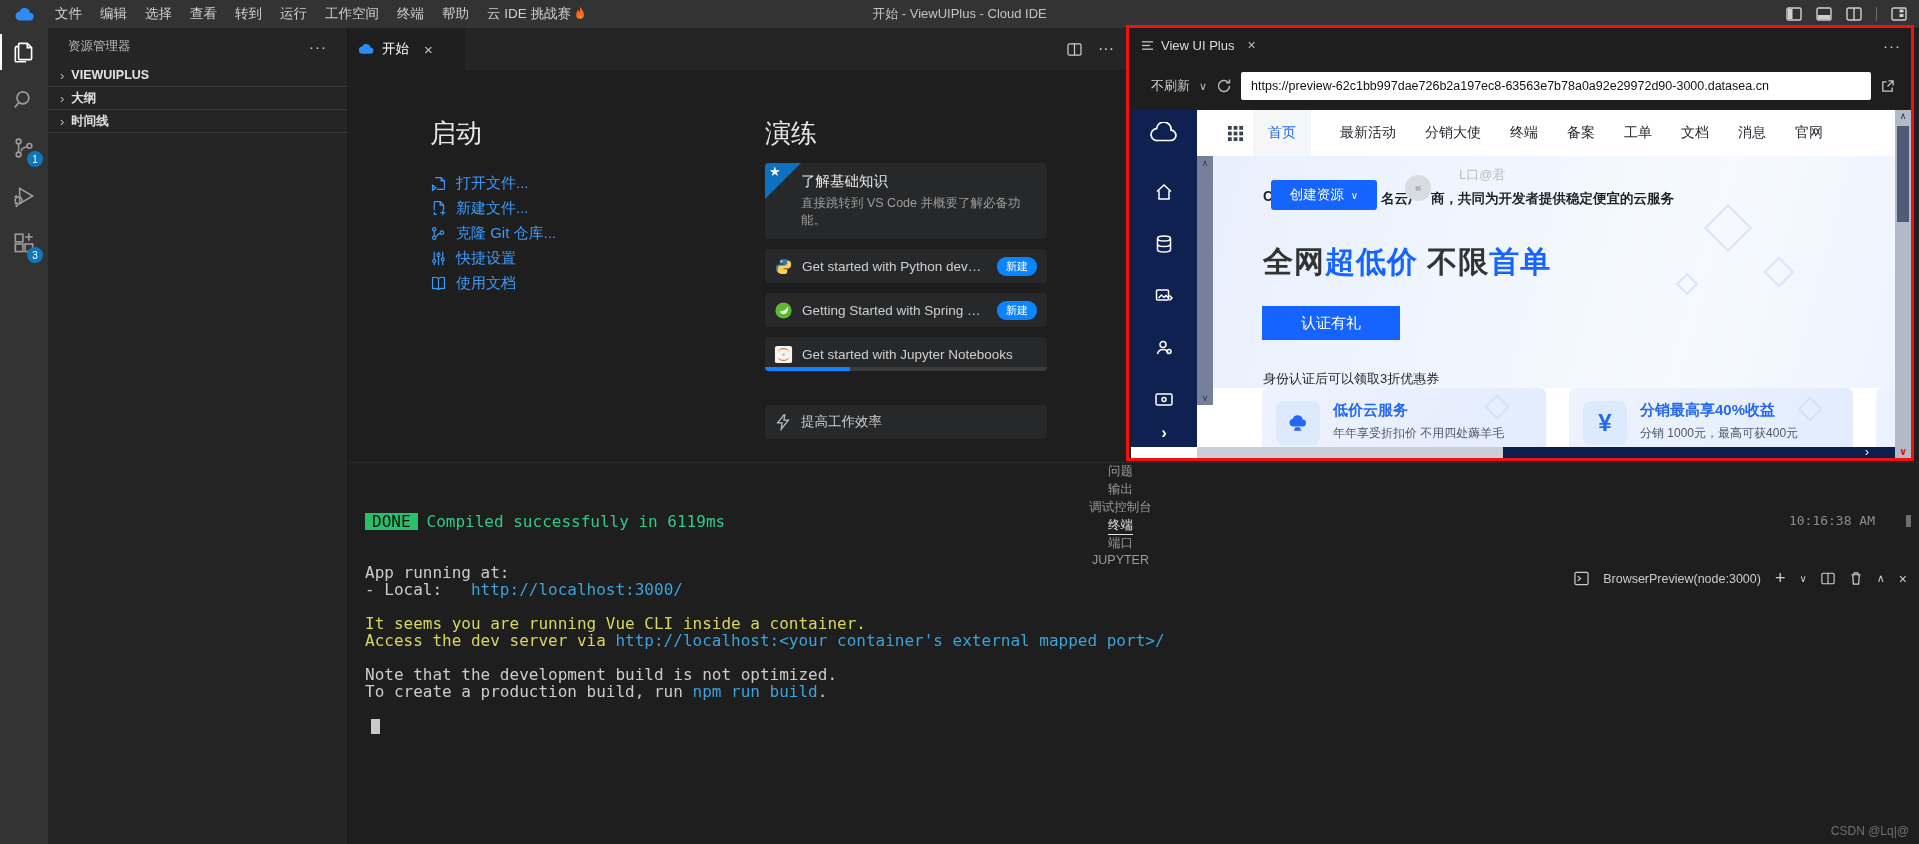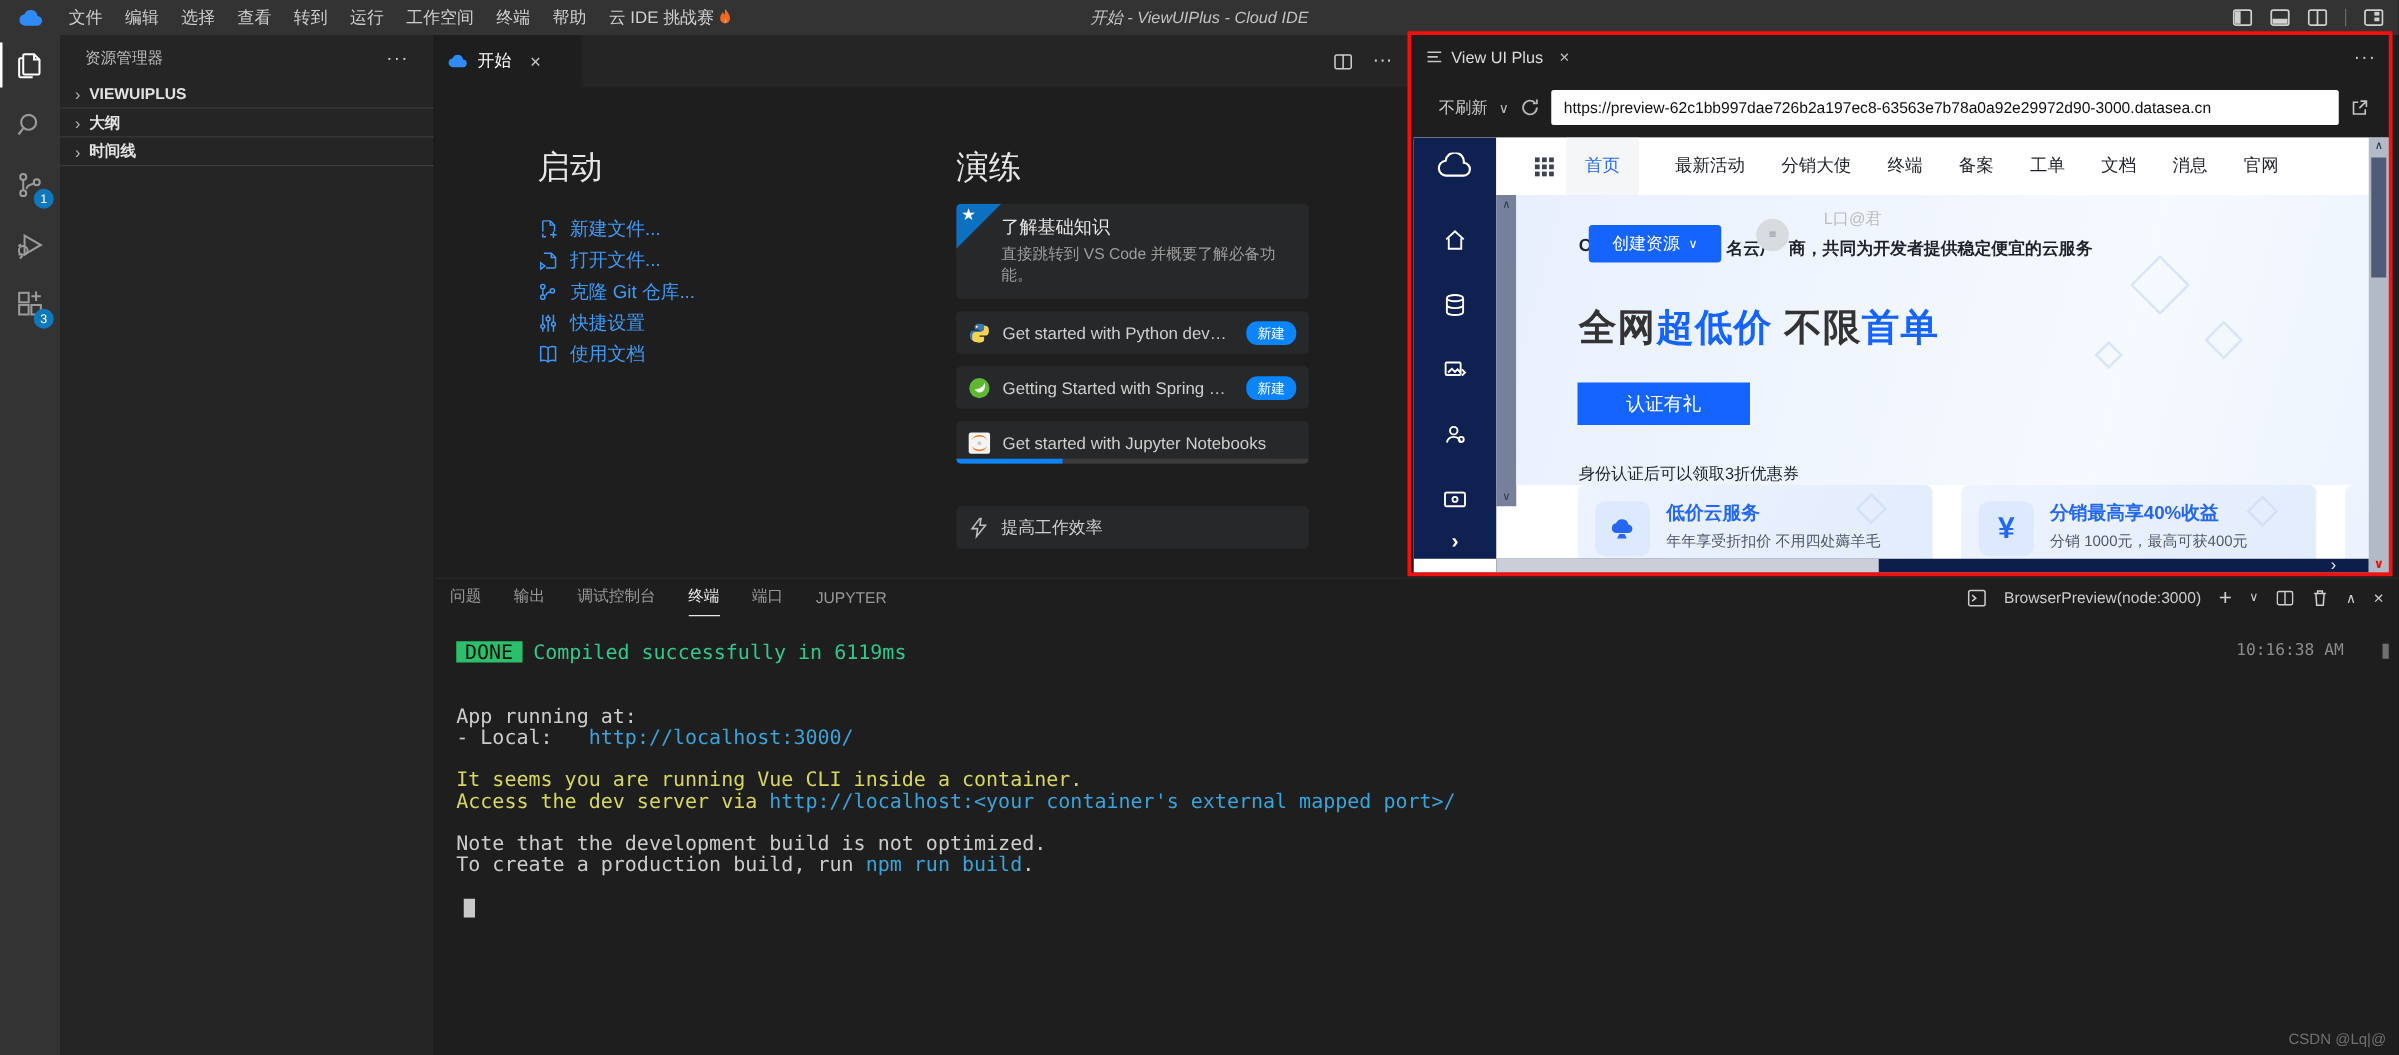--- a/index.html
+++ b/index.html
@@ -5,21 +5,21 @@
   * { margin:0; padding:0; box-sizing:border-box; }
   html,body { width:1919px; height:844px; overflow:hidden; }
   body { background:#1e1e1e; font-family:"Liberation Sans","DejaVu Sans",sans-serif; position:relative; }
   .abs { position:absolute; }
   svg { display:block; }
 
   
   #titlebar { left:0; top:0; width:1919px; height:28px; background:#333333; display:flex; align-items:center; z-index:5; }
   #titlebar .logo { margin:0 10px 0 14px; }
   .menu-item { color:#cfcfcf; font-size:13.5px; padding:0 9px; height:41px; display:flex; align-items:center; gap:4px; cursor:default; }
-  #window-title { position:absolute; left:0; right:0; text-align:center; color:#c3c3c3; font-size:13px; pointer-events:none;font-style:italic; }
+  #window-title { position:absolute; left:0; right:0; text-align:center; color:#c3c3c3; font-size:13px; pointer-events:none; }
   #tb-right { position:absolute; right:12px; top:0; height:28px; display:flex; align-items:center; gap:14px; color:#cfcfcf; }
   #tb-right .sep { width:1px; height:14px; background:#6a6a6a; }
 
   
   #activitybar { left:0; top:28px; width:48px; height:816px; background:#333333; }
   .act-item { position:relative; width:48px; height:48px; display:flex; align-items:center; justify-content:center; color:#9b9b9b; }
   .act-item.active { color:#ffffff; }
   .act-item.active::before { content:""; position:absolute; left:0; top:6px; bottom:6px; width:2px; background:#ffffff; }
   .act-badge { position:absolute; right:5px; bottom:5px; min-width:16px; height:16px; border-radius:8px; background:#1177bb; color:#fff; font-size:10px; display:flex; align-items:center; justify-content:center; padding:0 4px; }
 
@@ -104,21 +104,21 @@
   #hscroll { position:absolute; left:66px; top:337px; right:16px; height:11px; background:#0e1e4a; }
   #hscroll .thumb { position:absolute; left:0; top:0; width:306px; height:11px; background:#c9ced9; }
   #hscroll .harr { position:absolute; right:26px; top:-3px; color:#e8ecf4; font-size:13px; }
   #vscroll { position:absolute; right:0; top:0; width:16px; height:348px; background:#b3bac7; }
   #vscroll .vthumb { position:absolute; left:2px; top:16px; width:12px; height:96px; background:#505c77; }
   #vscroll .varr-top { position:absolute; top:1px; left:0; width:16px; text-align:center; font-size:9px; color:#20293f; }
   #vscroll .varr-bot { position:absolute; bottom:1px; left:0; width:16px; text-align:center; font-size:10px; color:#e01414; font-weight:700; }
 
   
   #panel { left:348px; top:462px; width:1571px; height:382px; background:#1e1e1e; border-top:1px solid #2a2a2a; }
-  #panel-head { height:30px; display:flex; align-items:center; padding:0 12px; }
+  #panel-head { height:30px; display:flex; align-items:center; padding:0 12px;flex-direction:column; }
   .p-tab { color:#9a9a9a; font-size:12.5px; margin-right:26px; height:30px; display:flex; align-items:center; border-bottom:1px solid transparent; }
   .p-tab.active { color:#e7e7e7; border-bottom:1px solid #e7e7e7; }
   #panel-right { margin-left:auto; display:flex; align-items:center; gap:14px; color:#cccccc; }
   #panel-right .term-label { font-size:12.5px; color:#cccccc; }
   #panel-right .ic { font-size:14px; color:#cfcfcf; }
   #term-body { position:absolute; left:17px; top:50px; right:60px; }
   .tline { font-family:"DejaVu Sans Mono","Liberation Mono",monospace; font-size:16px; line-height:17px; min-height:17px; color:#cccccc; white-space:pre; }
   .badge-done { display:inline-block; background:#2bbf6a; color:#0e1310; padding:0 7px; margin-right:9px; }
   .tgreen { color:#30c98a; }
   .tcyan { color:#3aa3d9; }
@@ -255,35 +255,35 @@
         </svg>
       <span>···</span>
     </div>
   </div>
 
   <section id="start-col" class="abs">
     <h2 class="big-head">启动</h2>
     <div id="start-links">
       <div class="start-link">
         <svg width="17" height="17" viewBox="0 0 20 20" fill="none" stroke="currentColor" stroke-width="1.4">
+            <path d="M6 3h7l4 4v9a1 1 0 0 1-1 1H8"></path>
+            <path d="M13 3v4h4"></path>
+            <path d="M3 12l4 3-4 3v-6Z"></path>
+          </svg>
+        <span>打开文件...</span>
+      </div>
+      <div class="start-link">
+        <svg width="17" height="17" viewBox="0 0 20 20" fill="none" stroke="currentColor" stroke-width="1.4">
             <path d="M5 2h7l4 4v6"></path>
             <path d="M12 2v4h4"></path>
             <path d="M5 2v10"></path>
             <path d="M8 17H5v-3"></path>
             <path d="M12 15h6M15 12v6"></path>
           </svg>
         <span>新建文件...</span>
-      </div>
-      <div class="start-link">
-        <svg width="17" height="17" viewBox="0 0 20 20" fill="none" stroke="currentColor" stroke-width="1.4">
-            <path d="M6 3h7l4 4v9a1 1 0 0 1-1 1H8"></path>
-            <path d="M13 3v4h4"></path>
-            <path d="M3 12l4 3-4 3v-6Z"></path>
-          </svg>
-        <span>打开文件...</span>
       </div>
       <div class="start-link">
         <svg width="17" height="17" viewBox="0 0 20 20" fill="none" stroke="currentColor" stroke-width="1.4">
             <circle cx="5" cy="5" r="2"></circle>
             <circle cx="5" cy="15" r="2"></circle>
             <circle cx="14" cy="9" r="2"></circle>
             <path d="M5 7v6M12.2 9.8C10 10.5 8 11 8 13.5"></path>
           </svg>
         <span>克隆 Git 仓库...</span>
       </div>

